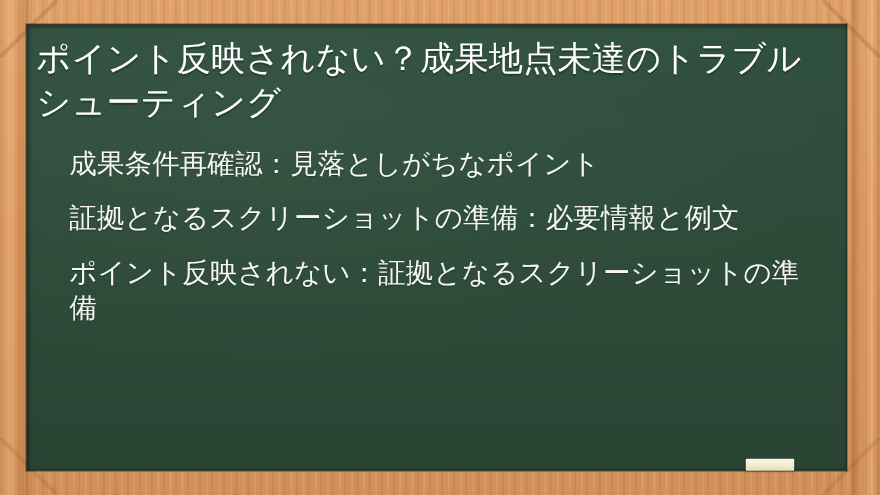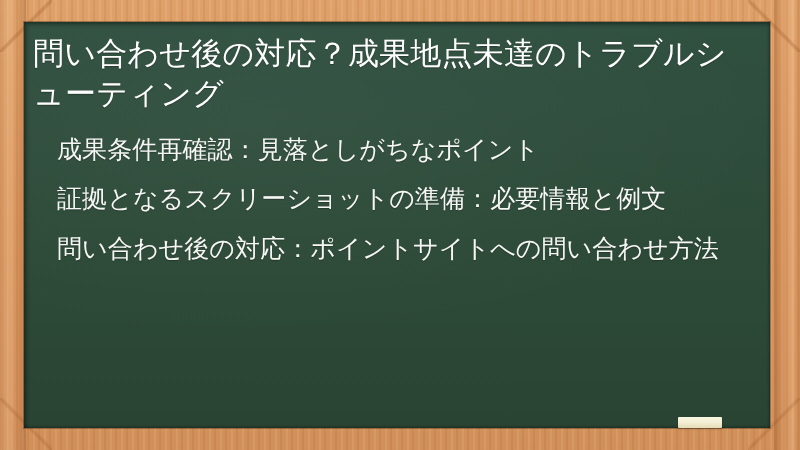--- a/index.html
+++ b/index.html
@@ -114,21 +114,21 @@
   .board-list {
     list-style: none;
     margin: 18px 0 0 0;
     padding: 0 0 0 24px;
   }
   .board-list li {
     color: #f6f6f4;
     font-weight: 400;
     font-size: 25px;
     line-height: 1.30;
-    margin: 0 0 17px 0;
+    margin: 0 0 17px 6px;
     letter-spacing: 0.1px;
     text-shadow: 0 1px 1px rgba(0,0,0,0.25);
   }
   .board-list li:last-child { margin-bottom: 0; }
 
   
   .chalk-stick {
     position: absolute;
     left: 678px;
     top: 417px;
@@ -148,26 +148,26 @@
   <div class="frame-rail-l"></div>
   <div class="frame-rail-r"></div>
   <div class="miter miter-tl"></div>
   <div class="miter miter-tr"></div>
   <div class="miter miter-bl"></div>
   <div class="miter miter-br"></div>
 
   <div class="board">
     <div class="board-inner">
 
-      <h1 class="board-title">問い合わせ後の対応？成果地点未達のトラブルシューティング</h1>
+      <h1 class="board-title">ポイント反映されない？成果地点未達のトラブルシューティング</h1>
 
       <ul class="board-list">
         <li>成果条件再確認：見落としがちなポイント</li>
         <li>証拠となるスクリーショットの準備：必要情報と例文</li>
-        <li>問い合わせ後の対応：ポイントサイトへの問い合わせ方法</li>
+        <li>ポイント反映されない：証拠となるスクリーショットの準備</li>
       </ul>
 
     </div>
   </div>
 
   <div class="chalk-stick"></div>
 
 </div>
 
 </body></html>

